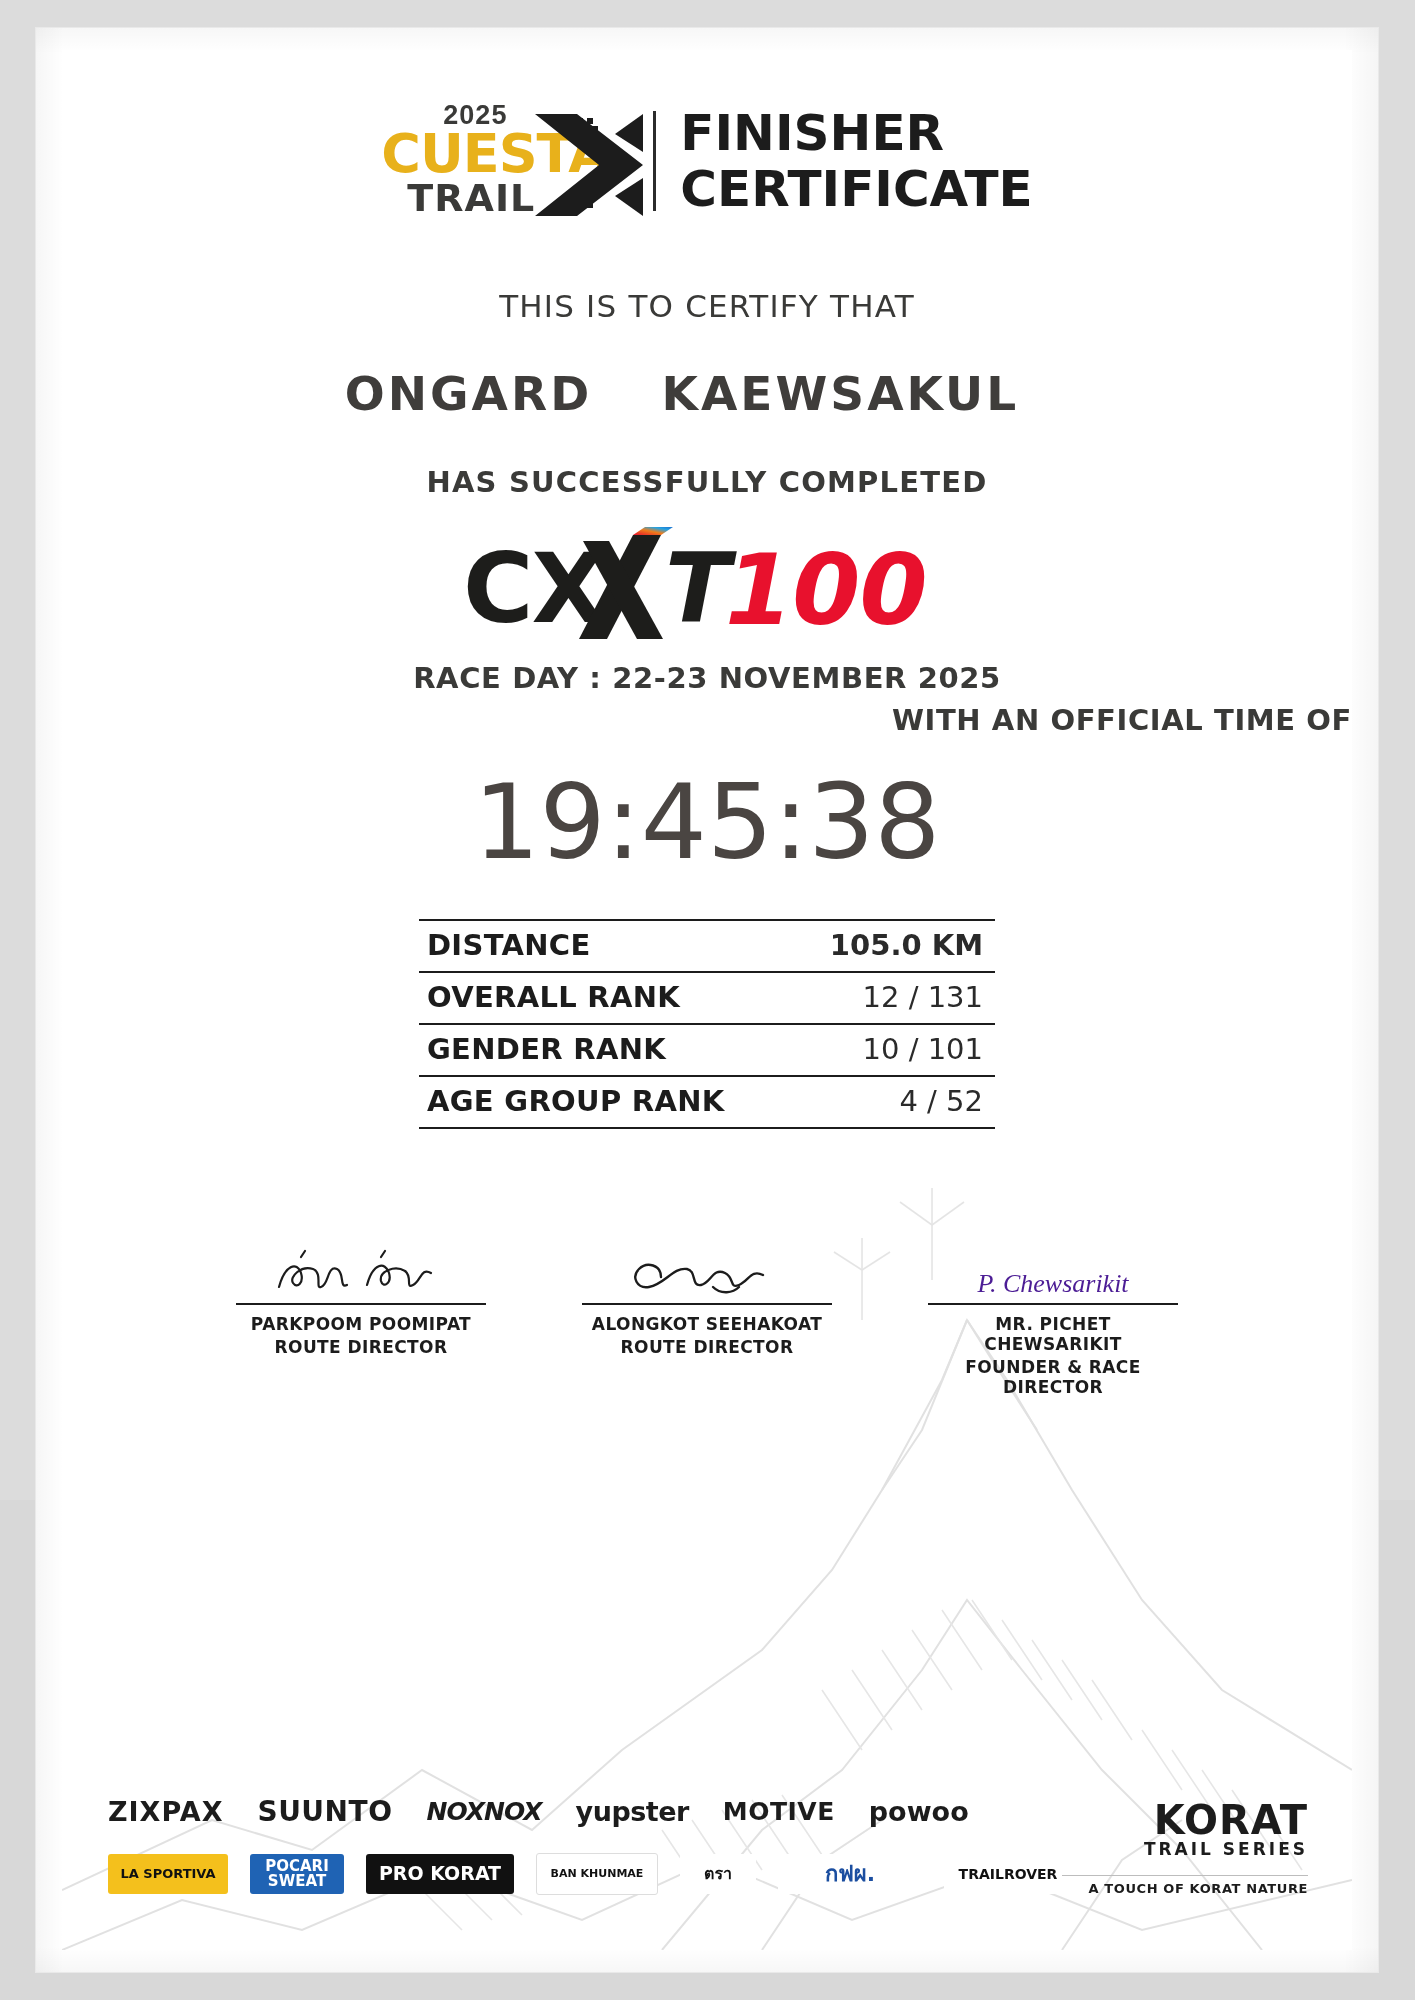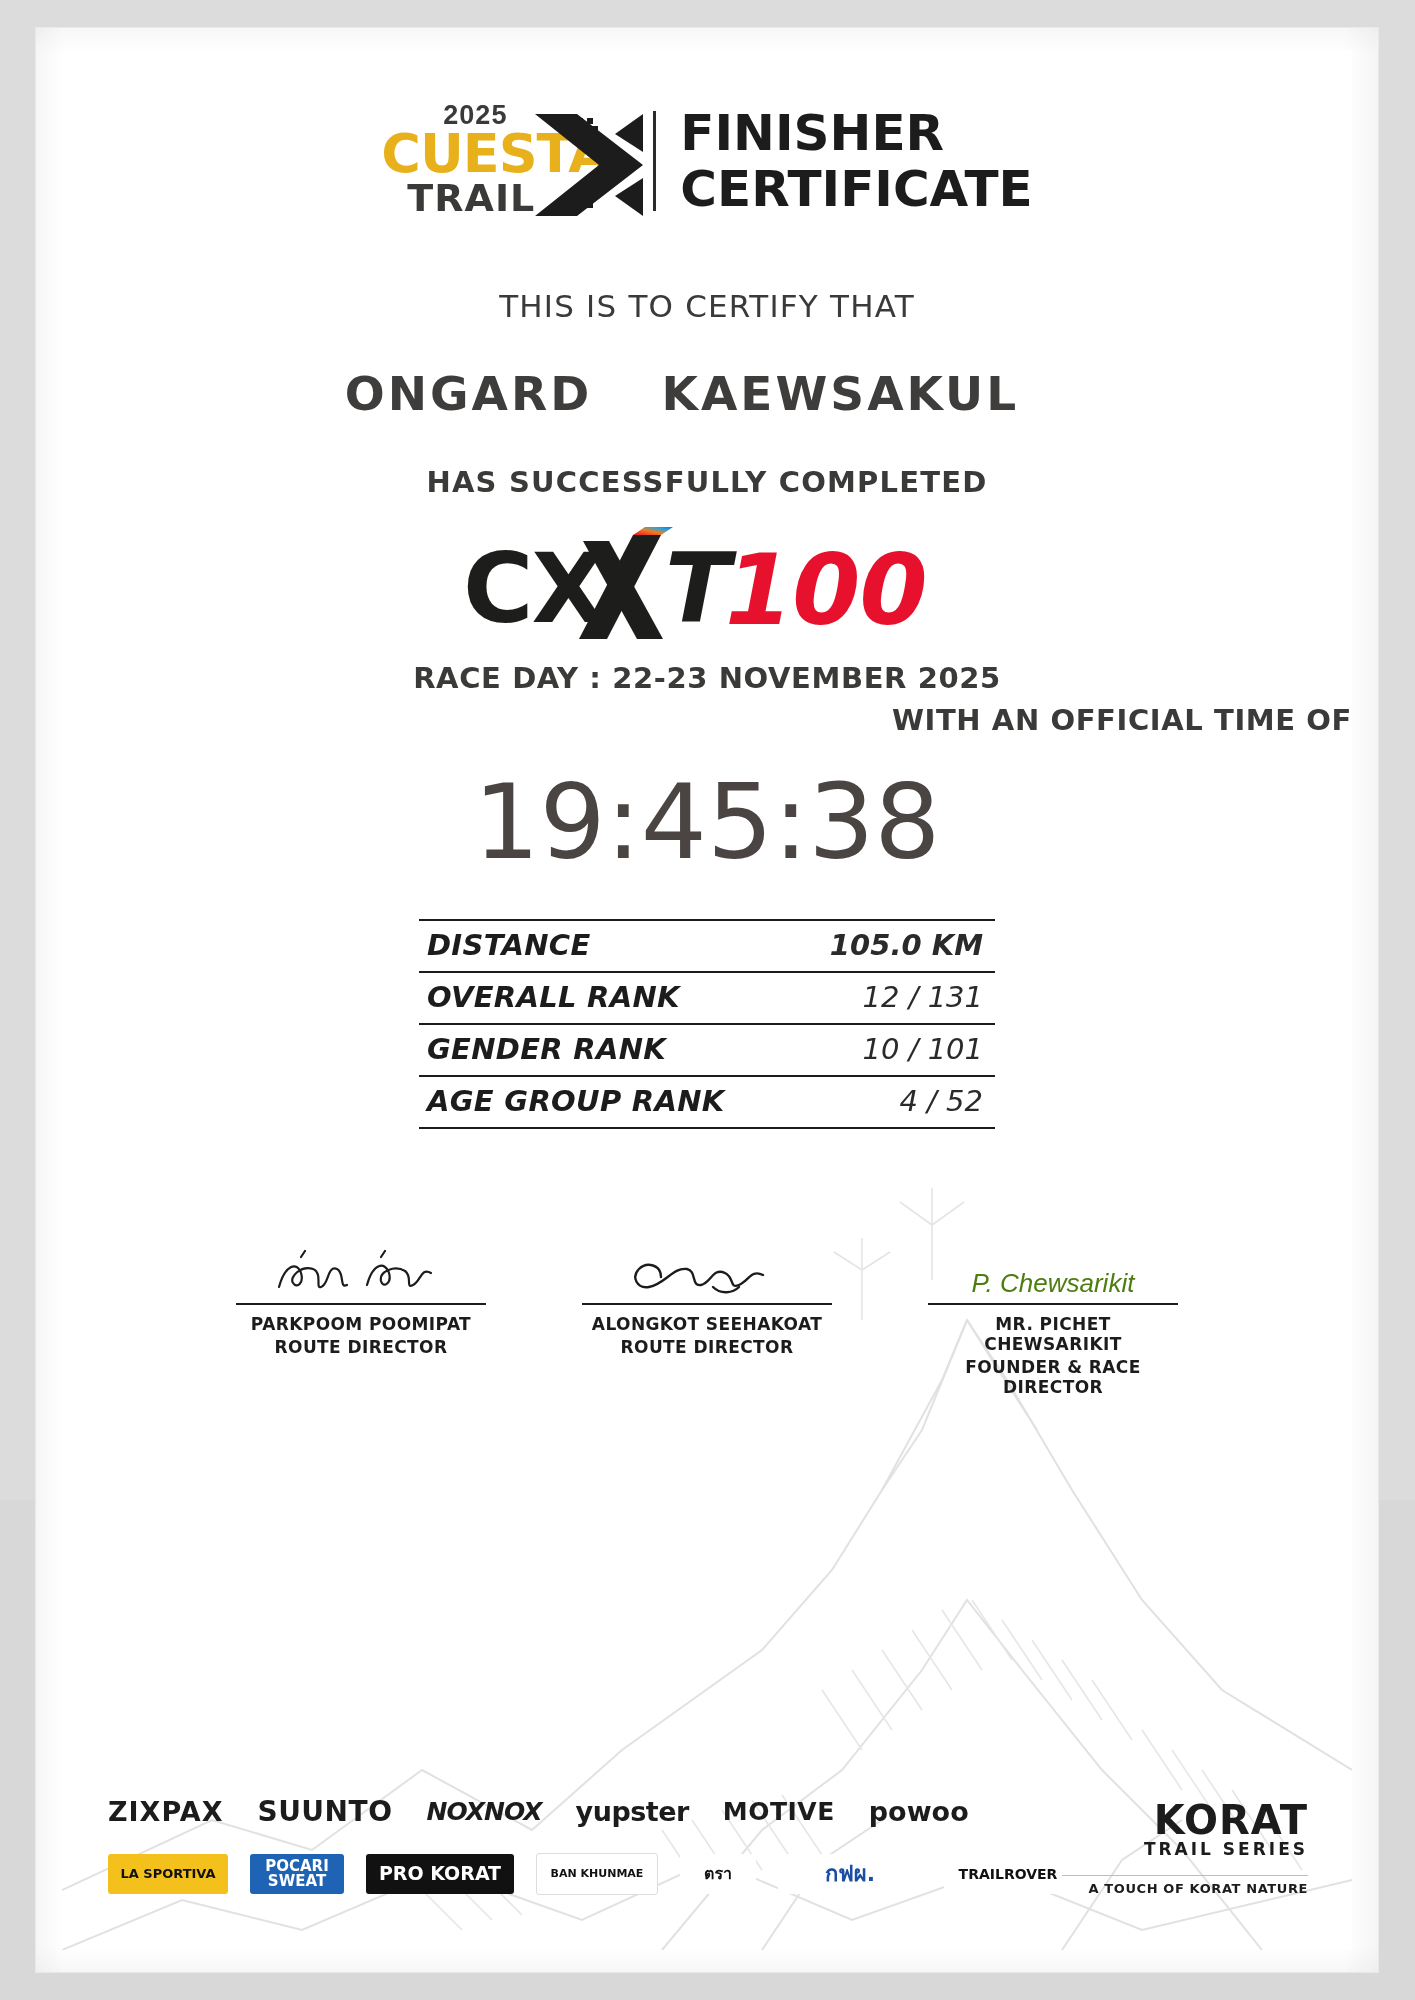--- a/index.html
+++ b/index.html
@@ -232,21 +232,21 @@
     color: #4a4542;
     font-family: "DejaVu Sans", sans-serif;
   }
 
   
   .results {
     width: 576px;
     margin: 36px auto 0;
     border-collapse: collapse;
   }
-  .results tr { border-bottom: 2px solid #1c1c1c; font-style: italic; }
+  .results tr { border-bottom: 2px solid #1c1c1c; }
   .results tr:first-child { border-top: 2px solid #1c1c1c; }
   .results td {
     padding: 7px 4px 9px;
     font-family: "DejaVu Sans", sans-serif;
   }
   .results td.k {
     font-size: 29px;
     font-weight: 800;
     color: #1c1c1c;
     letter-spacing: 0.3px;
@@ -385,24 +385,24 @@
     font-family: "DejaVu Sans", sans-serif;
     font-weight: 700;
     font-size: 13px;
     letter-spacing: 0.6px;
     color: #1c1c1c;
     margin-top: 16px;
     border-top: 1px solid #bdbdbd;
     padding-top: 5px;
   }
   .script {
-    font-family: Liberation Sans, sans-serif;
+    font-family: Liberation Serif, serif;
     font-style: italic;
     font-size: 26px;
-    color: #4d7c0f;
+    color: #4c1d95;
   }
 </style>
 </head>
 <body>
 
 <div id="page">
   <div id="sheet">
     <div id="inner">
 
       <svg id="mountains" viewBox="0 0 1290 820" preserveAspectRatio="none">

